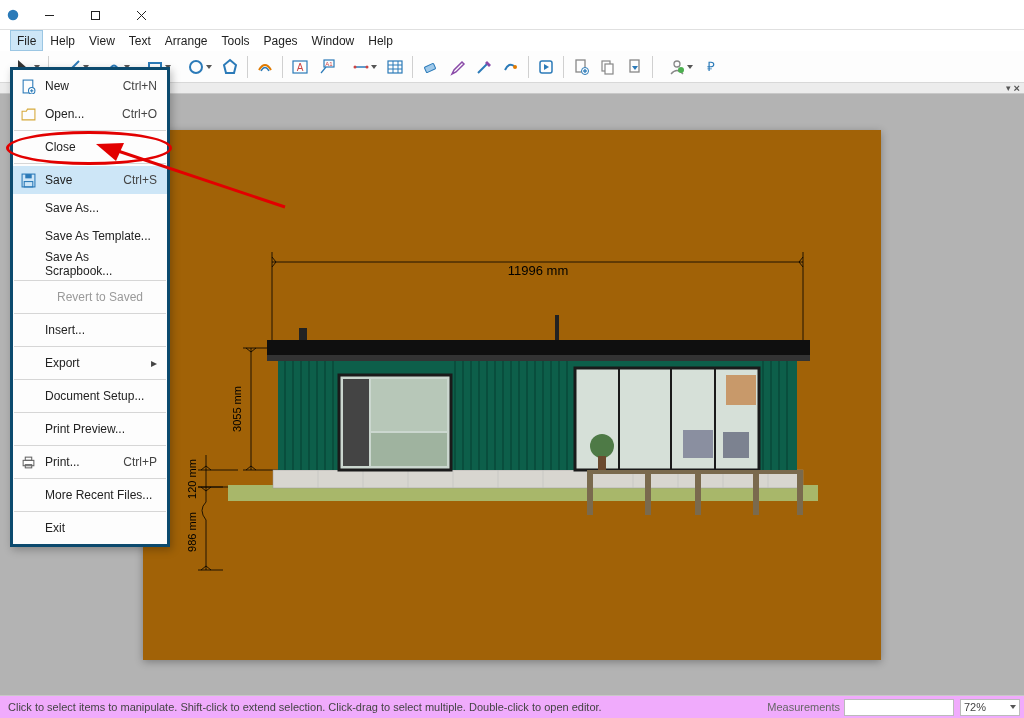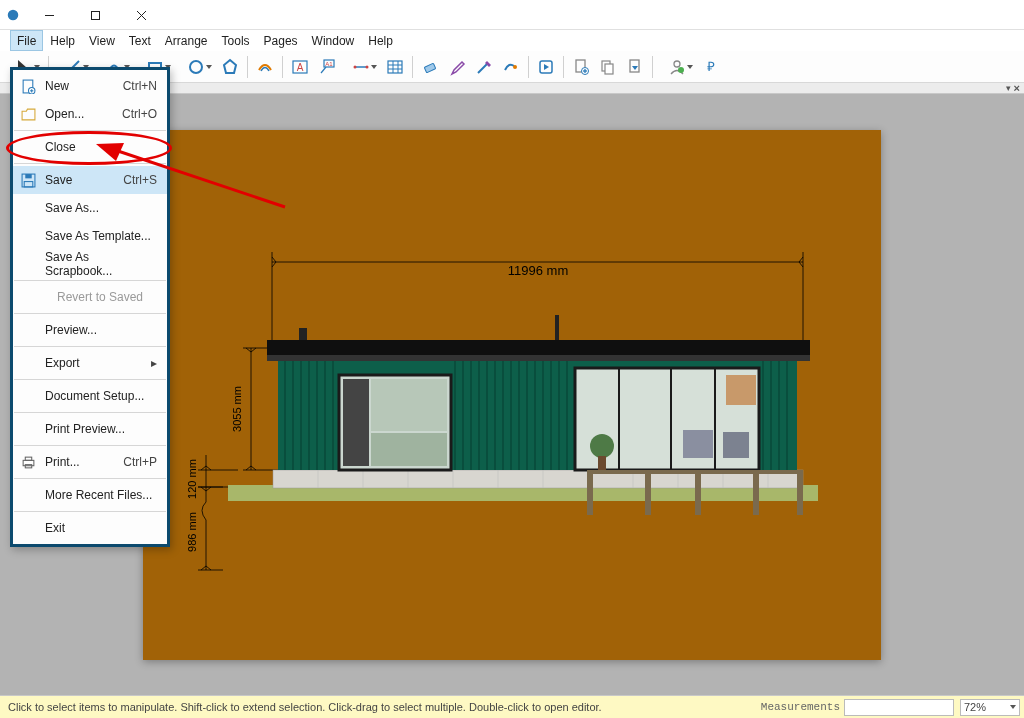--- a/index.html
+++ b/index.html
@@ -24,23 +24,23 @@
 .tbtn svg { width: 18px; height: 18px; }
 
 .tabstrip { height: 11px; background: #ececec; border-bottom: 1px solid #c8c8c8; position: relative; }
 .tabstrip .tabactions { position: absolute; right: 4px; top: -1px; font-size: 10px; color: #555; display:flex; gap:3px; align-items:center;}
 
 .workspace { position: absolute; top: 94px; left: 0; right: 0; bottom: 23px; background: #b3b3b3; display: flex; align-items: center; justify-content: center; overflow: hidden; }
 .page { width: 738px; height: 530px; background: #a16207; box-shadow: 0 2px 8px rgba(0,0,0,0.3); position: relative; }
 
 .drawing { position: absolute; inset: 0; }
 
-.statusbar { position: absolute; left: 0; right: 0; bottom: 0; height: 23px; background: #fef9c3; border-top: 1px solid #c8c8c8; display: flex; align-items: center; font-size: 11px; color: #444; padding: 0 4px; }
+.statusbar { position: absolute; left: 0; right: 0; bottom: 0; height: 23px; background: #f0abfc; border-top: 1px solid #c8c8c8; display: flex; align-items: center; font-size: 11px; color: #444; padding: 0 4px; }
 .statusbar .hint { flex: 1; padding-left: 4px; }
-.statusbar .mlabel { padding-right: 4px; color: #666; font-family: Liberation Mono, monospace; }
+.statusbar .mlabel { padding-right: 4px; color: #666; }
 .statusbar .mval { width: 110px; height: 17px; border: 1px solid #bbb; background: #fff; margin-right: 6px; }
 .statusbar .zoom { width: 60px; height: 17px; border: 1px solid #bbb; background: #fff; display: flex; align-items: center; justify-content: space-between; padding: 0 3px; }
 .statusbar .zoom::after { content: ""; border-left: 3px solid transparent; border-right: 3px solid transparent; border-top: 4px solid #555; }
 
 
 .dropdown { position: absolute; left: 10px; top: 67px; width: 160px; background: #fdfdfd; border: 3px solid #0c4a6e; box-shadow: 2px 3px 8px rgba(0,0,0,0.25); z-index: 50; padding: 2px 0; }
 .dditem { height: 28px; display: flex; align-items: center; padding-left: 32px; padding-right: 10px; font-size: 12px; color: #222; position: relative; }
 .dditem.disabled { color: #9a9a9a; padding-left: 44px; }
 .dditem.highlight { background: #cde6f7; gap: 47px; }
 .dditem .sc { margin-left: auto; color: #444; font-size: 12px; text-align: right; }
@@ -398,21 +398,21 @@
     </div>
   <div class="dditem">
       <span>Save As Scrapbook...</span>
     </div>
   <div class="ddsep"></div>
   <div class="dditem disabled">
       <span>Revert to Saved</span>
     </div>
   <div class="ddsep"></div>
   <div class="dditem">
-      <span>Preview...</span>
+      <span>Insert...</span>
     </div>
   <div class="ddsep"></div>
   <div class="dditem">
       <span>Export</span>
       <span class="subarrow">▸</span>
     </div>
   <div class="ddsep"></div>
   <div class="dditem">
       <span>Document Setup...</span>
     </div>

